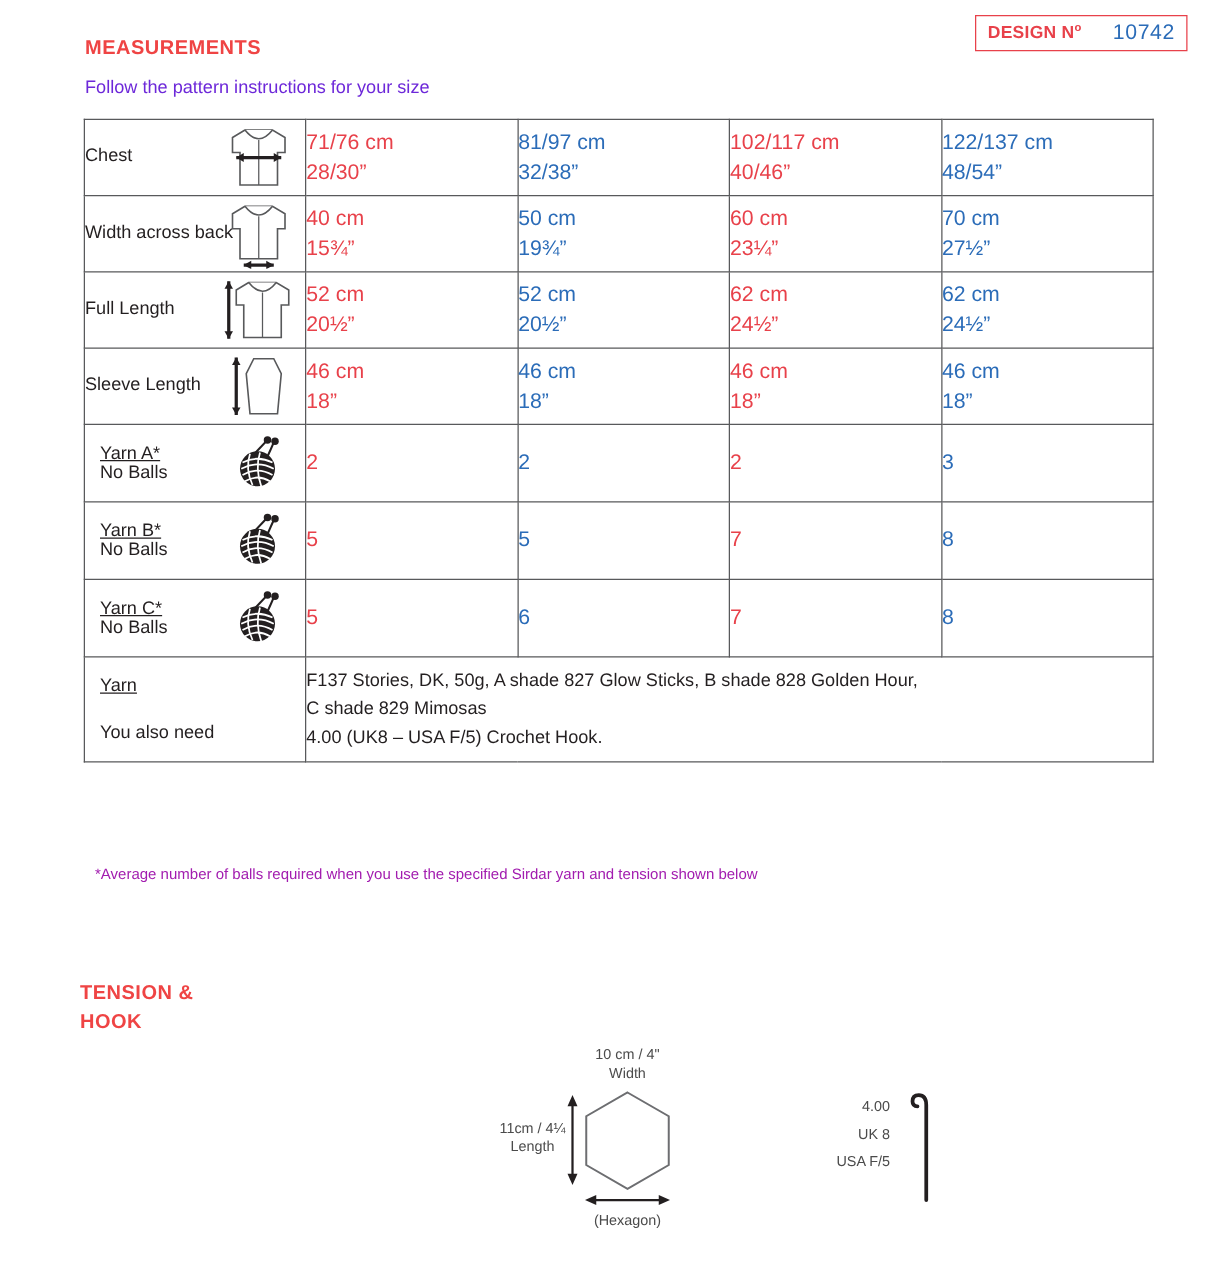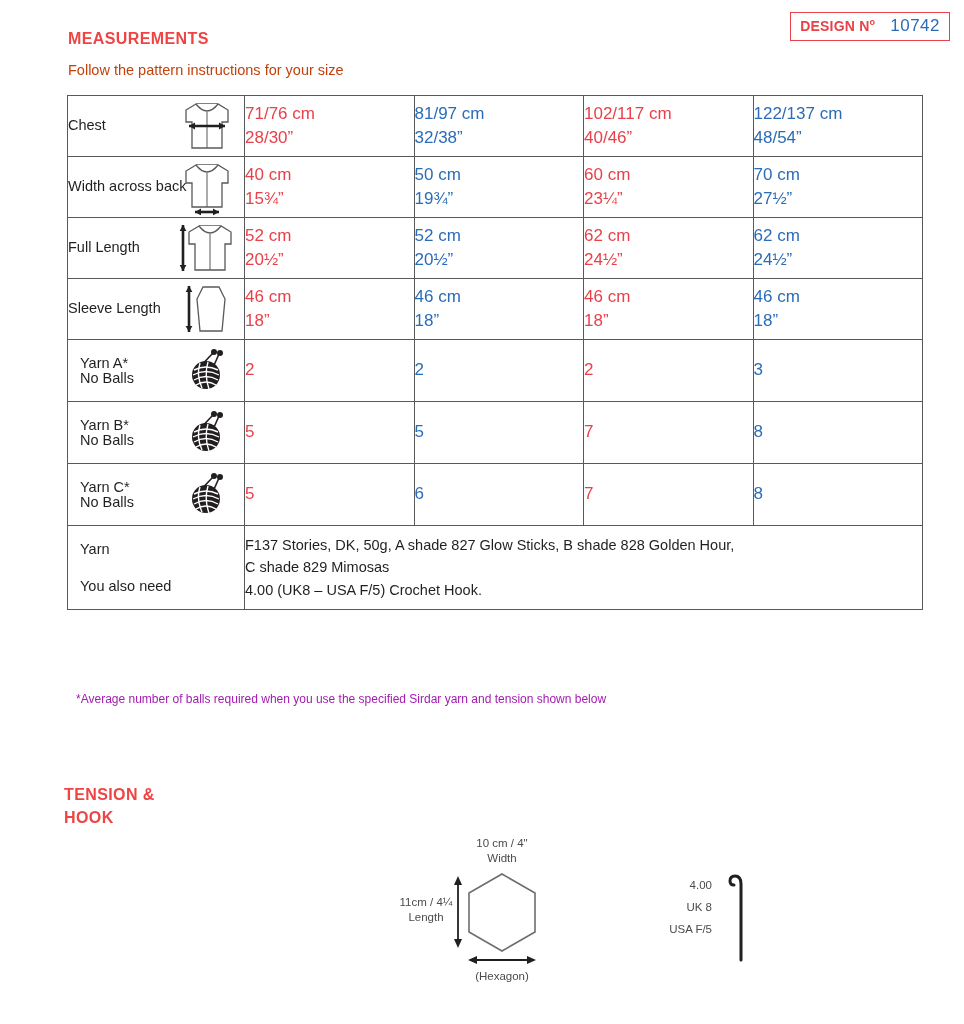--- a/index.html
+++ b/index.html
@@ -19,21 +19,21 @@
 
   
   .design-badge {
     position: absolute;
     top: 12px;
     right: 14px;
     border: 1px solid #e8414a;
     padding: 3px 9px 4px 9px;
     display: flex;
     align-items: baseline;
-    gap: 15px;
+    gap: 25px;
     background: #fff;
   }
   .design-badge .label {
     color: #e8414a;
     font-size: 14px;
     font-weight: bold;
     letter-spacing: .2px;
   }
   .design-badge .label sup {
     font-size: 9px;
@@ -56,21 +56,21 @@
   #measurements-heading {
     position: absolute;
     left: 68px;
     top: 27px;
   }
   #measurements-subtitle {
     position: absolute;
     left: 68px;
     top: 62px;
     font-size: 14.5px;
-    color: #c2410c;
+    color: #6d28d9;
   }
 
   
   .meas-table {
     position: absolute;
     left: 67px;
     top: 95px;
     width: 855px;
     border-collapse: collapse;
     table-layout: fixed;
@@ -125,21 +125,21 @@
   .val-cell .n2 { display: block; }
   .red  { color: #e8414a; }
   .blue { color: #2b6cb8; }
 
   .yarn-label-cell {
     position: relative;
     padding-left: 12px;
     font-size: 14.5px;
     line-height: 1.3;
   }
-  .yarn-label-cell .top { position: absolute; top: 14px; left: 12px; }
+  .yarn-label-cell .top { position: absolute; top: 14px; left: 12px; text-decoration: underline; }
   .yarn-label-cell .bot { position: absolute; bottom: 13px; left: 12px; }
   .yarn-detail-cell {
     padding: 12px 10px 10px 12px;
     font-size: 14.5px;
     line-height: 1.55;
   }
 
   
   #measurements-footnote {
     position: absolute;

